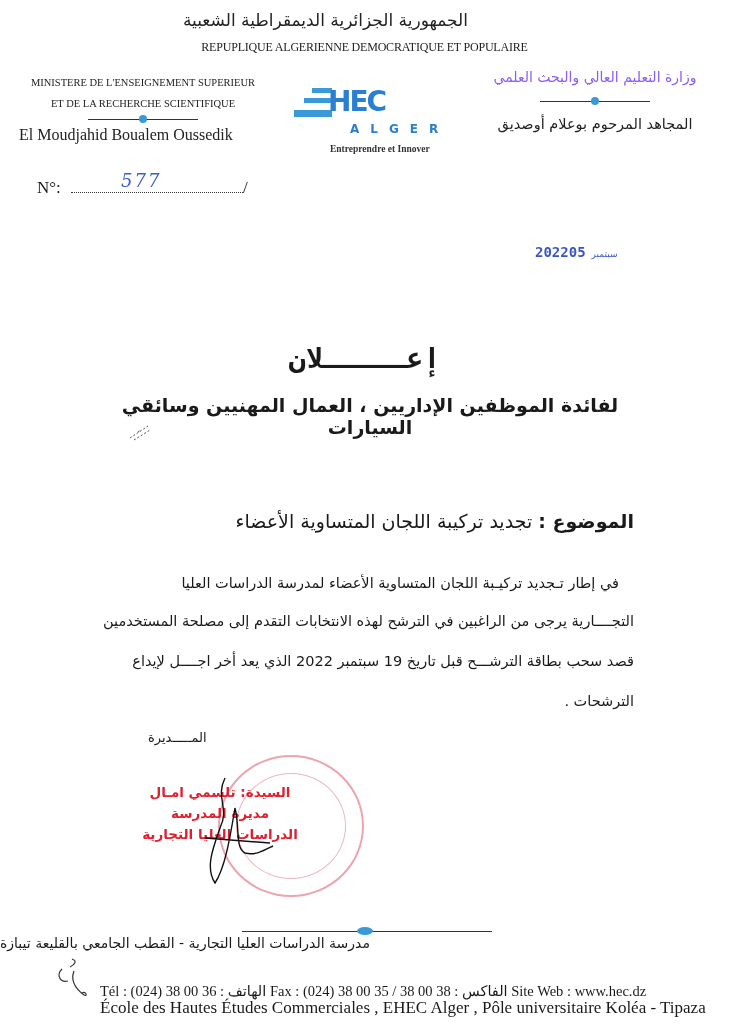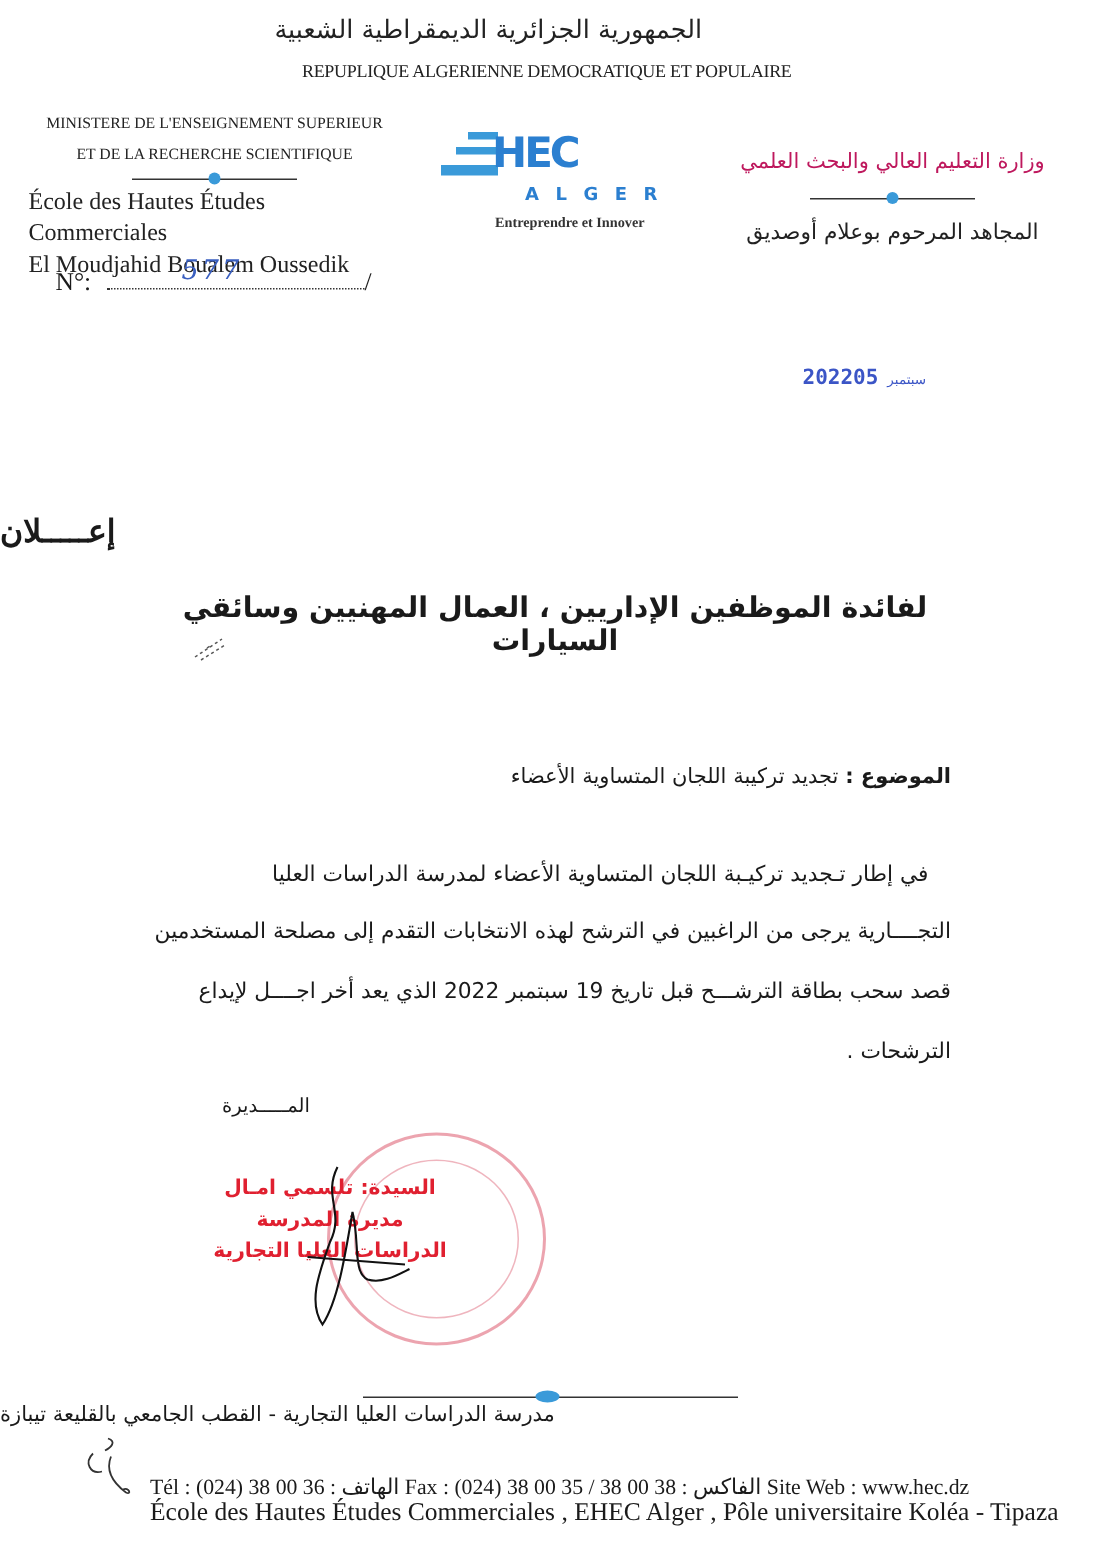--- a/index.html
+++ b/index.html
@@ -22,37 +22,37 @@
   .sep .dot { position: absolute; left: 50%; top: 1px; width: 8px; height: 8px; margin-left: -4px; background: #3a9ad9; border-radius: 50%; }
   #left-block .school { font-size: 16px; line-height: 21px; color:#222; text-align:left; padding-left: 5px; }
 
   #logo { left: 290px; top: 82px; width: 160px; height: 72px; }
   #logo .hec { position: absolute; left: 38px; top: 0; font-family: "DejaVu Sans", sans-serif; font-weight: bold; font-size: 28px; color: #2b7fd0; letter-spacing: -2px; line-height: 40px; }
   #logo .stripe { position: absolute; height: 5px; background: #3a9ad9; }
   #logo .alger { position: absolute; left: 60px; top: 40px; font-family: "DejaVu Sans", sans-serif; font-size: 12px; font-weight: bold; color: #2b7fd0; letter-spacing: 11px; }
   #logo .tag { position: absolute; left: 40px; top: 62px; font-family: Liberation Serif, serif; font-size: 9.5px; font-weight: bold; color: #333; white-space: nowrap; }
 
   #right-block { left: 470px; top: 66px; width: 250px; text-align: center; }
-  #right-block .min { font-size: 14px; line-height: 22px; color:#be185d;margin-top:31px; }
+  #right-block .min { font-size: 14px; line-height: 22px; color:#8b5cf6; }
   #right-block .school { font-size: 14.5px; line-height: 21px; color:#222; }
 
   
   #num { left: 37px; top: 178px; font-size: 17px; font-family: "Liberation Serif", serif; white-space: nowrap; }
   #num .dots { display: inline-block; width: 172px; border-bottom: 1px dotted #333; margin-left: 6px; position: relative; height: 14px; }
   #num .hand { position: absolute; left: 50px; top: -8px; color: #3a5fc0; font-family: "DejaVu Serif", serif; font-style: italic; font-size: 18px; letter-spacing: 2px; }
 
   #date-stamp { left: 535px; top: 244px; color: #3b55c6; font-family: "DejaVu Sans Mono", monospace; font-size: 14px; font-weight: bold; white-space: nowrap; }
   #date-stamp .m { font-family: Liberation Sans, sans-serif; font-size: 9px; font-weight: normal; margin: 0 6px; }
 
   
-  #title { left: 0; width: 729px; top: 342px; text-align: left; font-size: 21px; font-weight: bold; font-family: Liberation Serif, serif; direction: rtl; }
+  #title { left: 0; width: 729px; top: 342px; text-align: center; font-size: 28px; font-weight: bold; font-family: Liberation Mono, monospace; direction: rtl; }
   #subtitle { left: 100px; width: 540px; top: 394px; text-align: center; font-size: 19px; font-weight: bold; font-family: "DejaVu Sans", sans-serif; direction: rtl; }
   #scribble { left: 128px; top: 422px; width: 24px; height: 20px; }
 
-  #subject { right: 95px; top: 510px; font-size: 14px; direction: rtl; font-family: "DejaVu Sans", sans-serif; white-space: nowrap; }
+  #subject { right: 95px; top: 510px; font-size: 19px; direction: rtl; font-family: "DejaVu Sans", sans-serif; white-space: nowrap; }
   #subject b { font-weight: bold; }
 
   .para { right: 95px; font-size: 14.5px; direction: rtl; font-family: "DejaVu Sans", sans-serif; white-space: nowrap; text-align: right; }
   #p1 { top: 575px; right: 110px; }
   #p2 { top: 613px; }
   #p3 { top: 653px; margin-left: 25px; }
   #p4 { top: 693px; }
 
   #director { left: 148px; top: 730px; font-size: 13px; direction: rtl; font-family: "DejaVu Sans", sans-serif; }
 
@@ -75,21 +75,20 @@
 
 <div id="hdr-ar" class="abs">الجمهورية الجزائرية الديمقراطية الشعبية</div>
 <div id="hdr-fr" class="abs serif">REPUPLIQUE ALGERIENNE DEMOCRATIQUE ET POPULAIRE</div>
 
 <div id="left-block" class="abs serif">
   <div class="min">MINISTERE DE L'ENSEIGNEMENT SUPERIEUR</div>
   <div class="min">ET DE LA RECHERCHE SCIENTIFIQUE</div>
   <div class="sep">
       <span class="dot"></span>
     </div>
-  <div class="school">École des Hautes Études Commerciales</div>
   <div class="school">El Moudjahid Boualem Oussedik</div>
 </div>
 
 <div id="logo" class="abs">
   <span class="stripe" style="left:22px; top:6px; width:20px;"></span>
   <span class="stripe" style="left:14px; top:16px; width:28px;"></span>
   <span class="stripe" style="left:4px; top:28px; width:38px; height:7px;"></span>
   <span class="hec">HEC</span>
   <span class="alger">ALGER</span>
   <span class="tag">Entreprendre et Innover</span>

